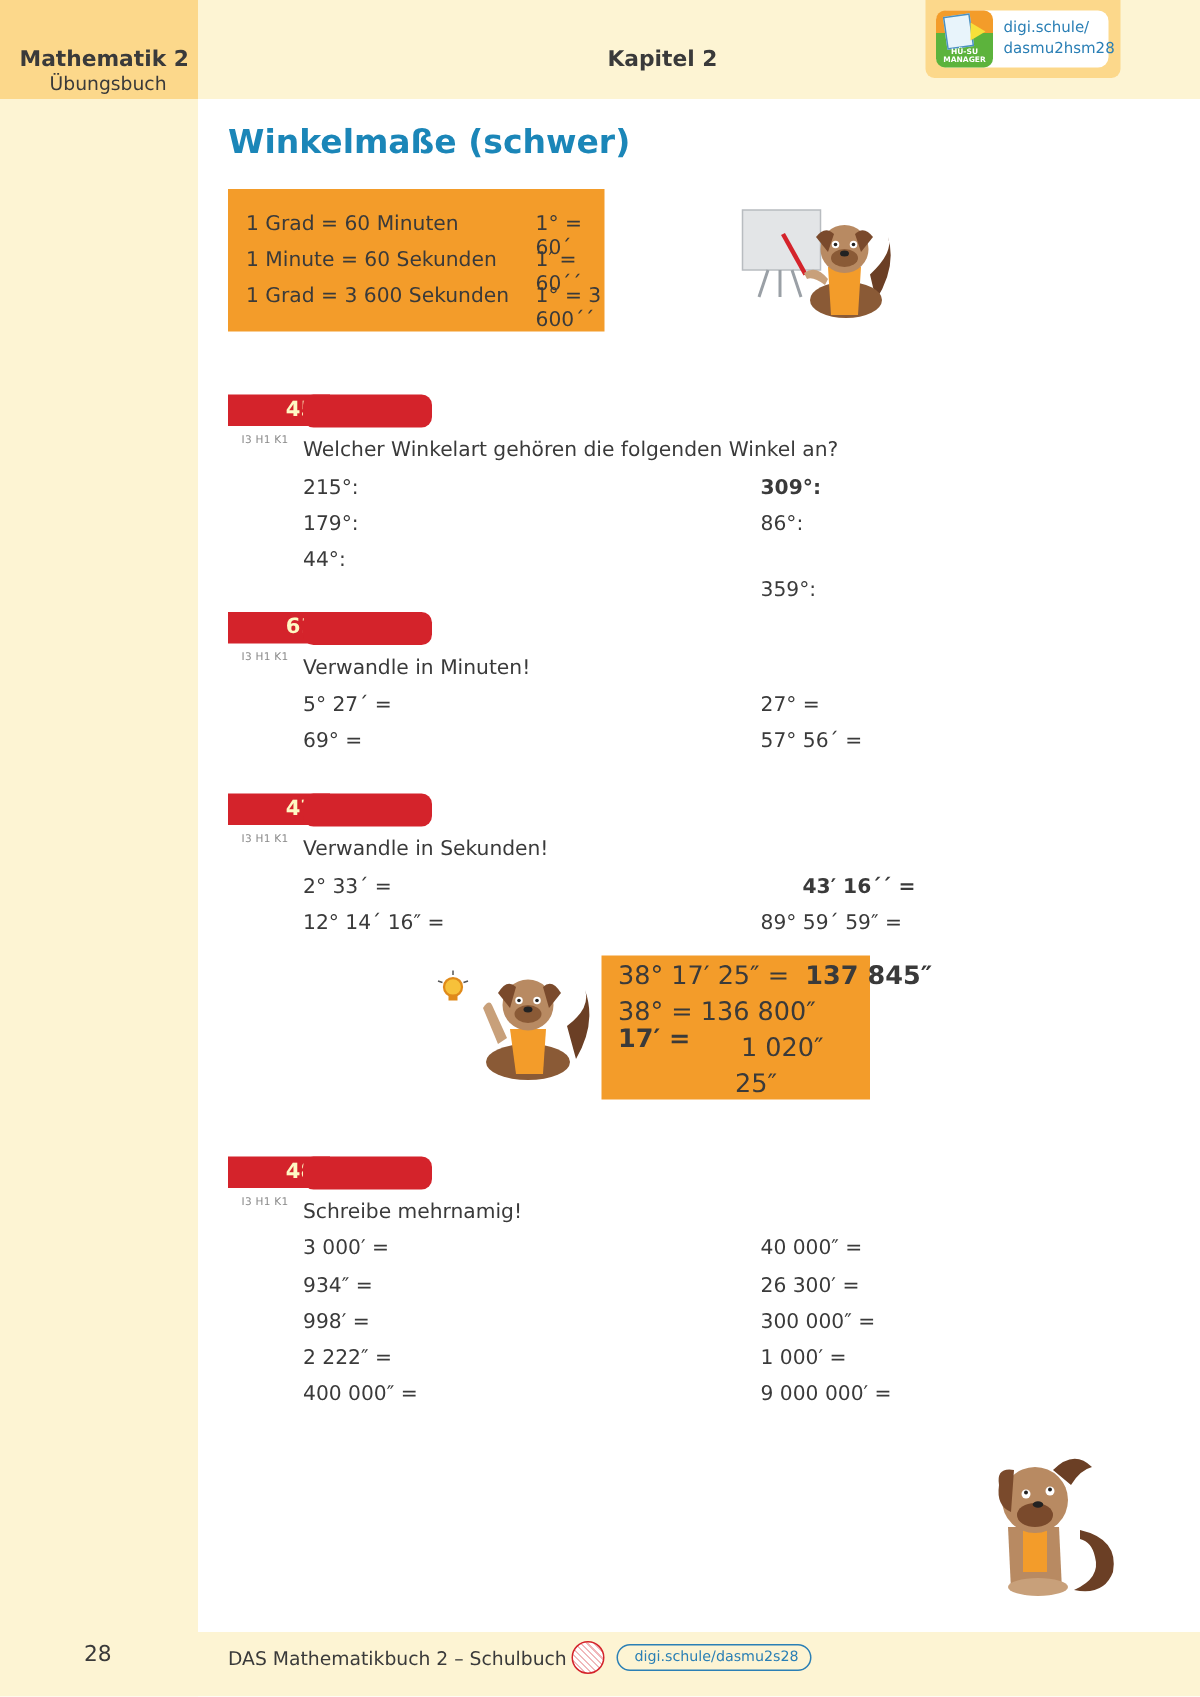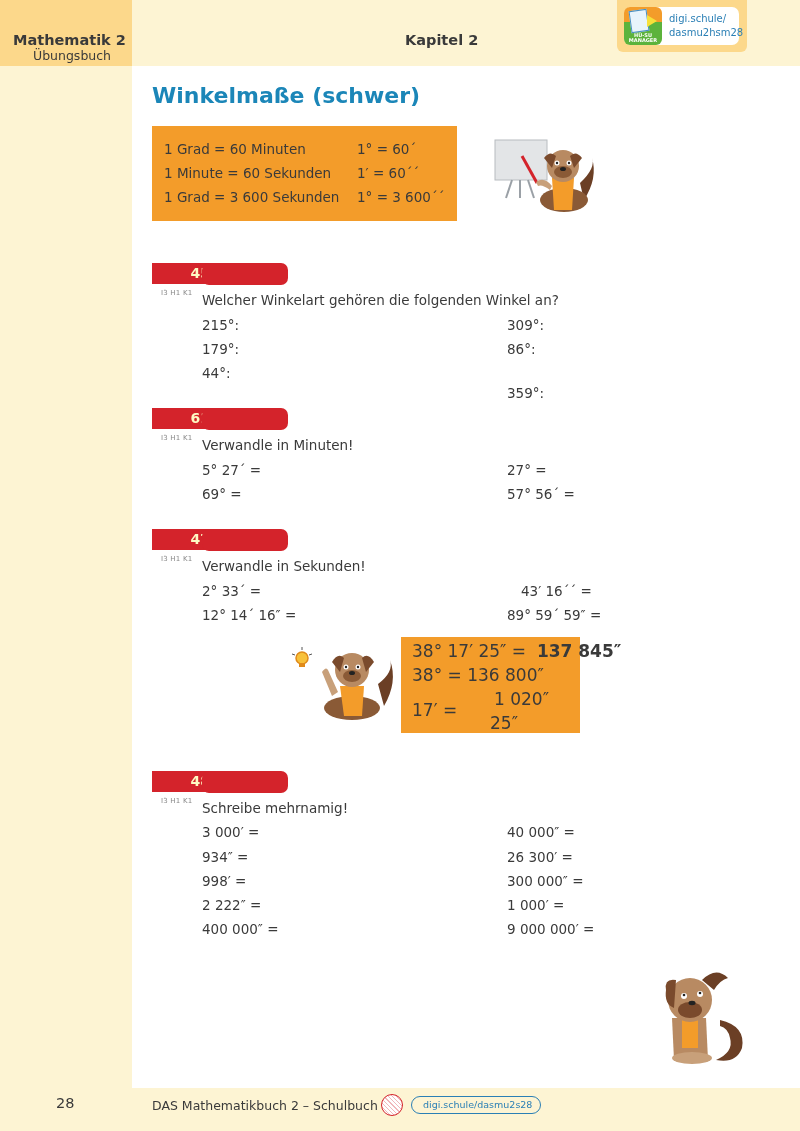--- a/index.html
+++ b/index.html
@@ -21,21 +21,21 @@
   .digi-inner { position: absolute; left: 7px; top: 7px; width: 115px; height: 38px; background: #fff; border-radius: 7px; }
   .digi-logo { position: absolute; left: 0; top: 0; width: 38px; height: 38px; border-radius: 6px; overflow: hidden;
     background: linear-gradient(#f39c2a 0 40%, #5cb33c 40% 100%); }
   .digi-logo .doc { position: absolute; left: 6px; top: 3px; width: 16px; height: 20px; background: #e8f4fb; border: 1px solid #4a90c2; transform: rotate(-8deg); }
   .digi-logo .arrow { position: absolute; left: 23px; top: 8px; width: 0; height: 0; border-top: 6px solid transparent; border-bottom: 6px solid transparent; border-left: 10px solid #f7e03a; }
   .digi-logo .lbl { position: absolute; left: 0; bottom: 2px; width: 38px; text-align: center; font-size: 5px; color: #fff; font-weight: bold; line-height: 5px; }
   .digi-text { position: absolute; left: 45px; top: 5px; font-size: 10px; line-height: 14px; color: #2a7fb5; }
 
   .page-title { position: absolute; left: 152px; top: 83px; font-size: 22px; font-weight: bold; color: #1b86b8; }
 
-  .info-box { position: absolute; left: 152px; top: 126px; width: 305px; height: 95px; background: #f39c2a; }
+  .info-box { position: absolute; left: 152px; top: 126px; width: 251px; height: 95px; background: #f39c2a; }
   .info-row { position: absolute; font-size: 13.5px; color: #3a3a3a; }
 
   
   .ex-num { position: absolute; left: 152px; width: 68px; height: 21px; background: #d4232b; color: #fef9c3; font-weight: bold; font-size: 14px; text-align: right; box-sizing: border-box; padding-right: 10px; line-height: 21px; }
   .ex-pill { position: absolute; left: 202px; width: 86px; height: 22px; background: #d4232b; border-radius: 7px; }
   .ex-code { position: absolute; left: 161px; font-size: 7px; color: #888; letter-spacing: 0.2px; }
   .ex-instr { position: absolute; left: 202px; font-size: 13.5px; color: #3a3a3a; }
   .cell { position: absolute; font-size: 13.5px; color: #3a3a3a; white-space: pre; }
 
   .hint-box { position: absolute; left: 401px; top: 637px; width: 179px; height: 96px; background: #f39c2a; }
@@ -108,40 +108,40 @@
   <ellipse cx="71" cy="31" rx="3" ry="2" fill="#222"></ellipse>
 </svg>
 
 <div class="ex-num" style="top:263px;">45</div>
 <div class="ex-pill" style="top:263px;"></div>
 <div class="ex-code" style="top:289px;">I3 H1 K1</div>
 <div class="ex-instr" style="top:292px;">Welcher Winkelart gehören die folgenden Winkel an?</div>
 <div class="cell" style="left:202px;top:317px;">215°:</div>
 <div class="cell" style="left:202px;top:341px;">179°:</div>
 <div class="cell" style="left:202px;top:365px;">44°:</div>
-<div class="cell" style="left:507px;top:317px;">309°:</div>
+<div class="cell" style="left:507px;top:317px;font-weight:bold;">309°:</div>
 <div class="cell" style="left:507px;top:341px;">86°:</div>
 <div class="cell" style="left:507px;top:365px;margin-top:20px;">359°:</div>
 
 <div class="ex-num" style="top:408px;">61</div>
 <div class="ex-pill" style="top:408px;"></div>
 <div class="ex-code" style="top:434px;">I3 H1 K1</div>
 <div class="ex-instr" style="top:437px;">Verwandle in Minuten!</div>
 <div class="cell" style="left:202px;top:462px;">5° 27´ =</div>
 <div class="cell" style="left:202px;top:486px;">69° =</div>
 <div class="cell" style="left:507px;top:462px;">27° =</div>
 <div class="cell" style="left:507px;top:486px;">57° 56´ =</div>
 
 <div class="ex-num" style="top:529px;">47</div>
 <div class="ex-pill" style="top:529px;"></div>
 <div class="ex-code" style="top:555px;">I3 H1 K1</div>
 <div class="ex-instr" style="top:558px;">Verwandle in Sekunden!</div>
 <div class="cell" style="left:202px;top:583px;">2° 33´ =</div>
 <div class="cell" style="left:202px;top:607px;">12° 14´ 16″ =</div>
-<div class="cell" style="left:521px;top:583px;">43′ 16´´ =</div>
+<div class="cell" style="left:535px;top:583px;font-weight:bold;">43′ 16´´ =</div>
 <div class="cell" style="left:507px;top:607px;">89° 59´ 59″ =</div>
 
 <svg class="dog" style="left:290px;top:646px;" width="108" height="76" viewBox="0 0 108 76">
   <circle cx="12" cy="12" r="6" fill="#f7c13a" stroke="#e08a1a" stroke-width="1.5"></circle>
   <rect x="9" y="17" width="6" height="4" fill="#e08a1a"></rect>
   <line x1="12" y1="1" x2="12" y2="4" stroke="#555" stroke-width="1"></line>
   <line x1="2" y1="8" x2="5" y2="9" stroke="#555" stroke-width="1"></line>
   <line x1="22" y1="8" x2="19" y2="9" stroke="#555" stroke-width="1"></line>
   <path d="M88 38 Q104 26 100 14 Q108 36 94 60 Z" fill="#6b3f25"></path>
   <ellipse cx="62" cy="62" rx="28" ry="12" fill="#8a5a36"></ellipse>
@@ -154,21 +154,21 @@
   <circle cx="56" cy="21" r="2.5" fill="#fff"></circle>
     <circle cx="56" cy="21" r="1.2" fill="#222"></circle>
   <circle cx="68" cy="21" r="2.5" fill="#fff"></circle>
     <circle cx="68" cy="21" r="1.2" fill="#222"></circle>
   <ellipse cx="62" cy="27" rx="3" ry="2" fill="#222"></ellipse>
 </svg>
 
 <div class="hint-box">
   <div class="hint-line" style="left:11px;top:4px;"><span>38° 17′ 25″ =</span>  <b>137 845″</b></div>
   <div class="hint-line" style="left:11px;top:28px;">38° = 136 800″</div>
-  <div class="hint-line" style="left:11px;top:63px;">17′ =</div>
+  <div class="hint-line" style="left:11px;top:46px;font-weight:bold;">17′ =</div>
   <div class="hint-line" style="left:69px;top:52px;margin-left:24px;">1 020″</div>
   <div class="hint-line" style="left:89px;top:76px;">25″</div>
 </div>
 
 <div class="ex-num" style="top:771px;">48</div>
 <div class="ex-pill" style="top:771px;"></div>
 <div class="ex-code" style="top:797px;">I3 H1 K1</div>
 <div class="ex-instr" style="top:800px;">Schreibe mehrnamig!</div>
 <div class="cell" style="left:202px;top:824px;">3 000′ =</div>
 <div class="cell" style="left:202px;top:849px;">934″ =</div>

